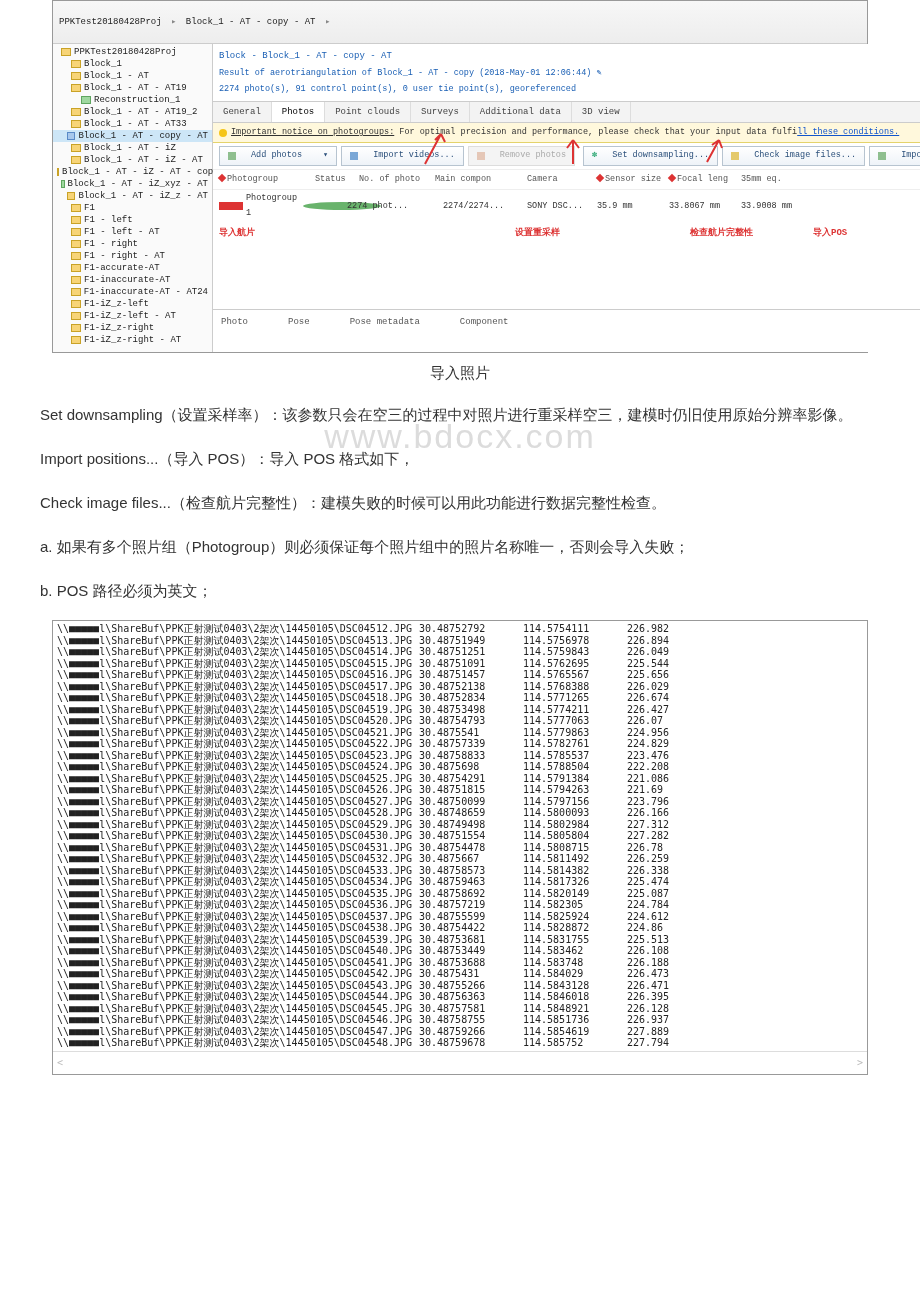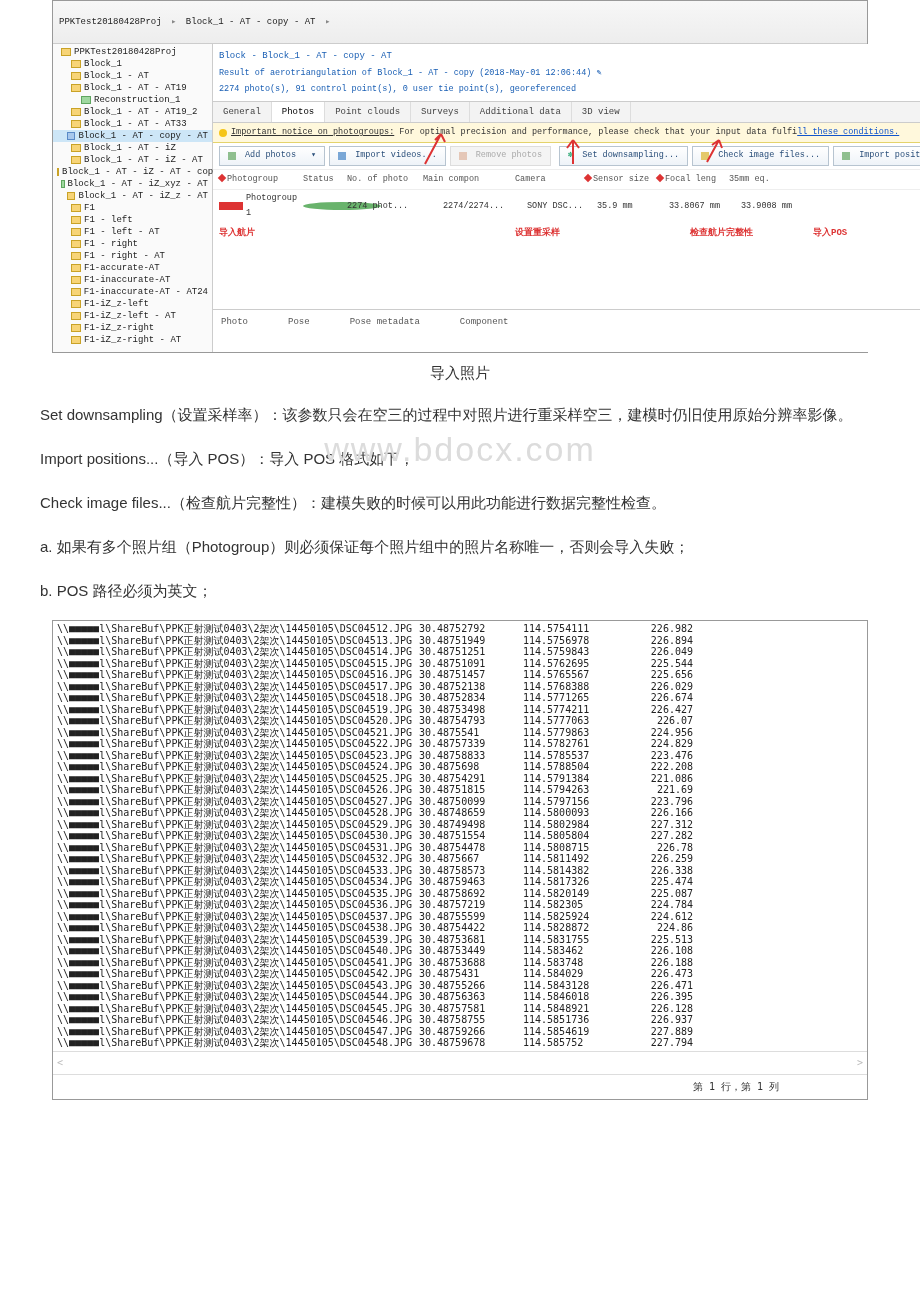--- a/index.html
+++ b/index.html
@@ -22,28 +22,28 @@
   .main-title { color: #1a5fb4; font-size: 9px; padding: 4px 6px 2px 6px; }
   .main-sub { color: #1a5fb4; font-size: 8.5px; padding: 0 6px; }
   .main-sub2 { color: #1a5fb4; font-size: 8.5px; padding: 0 6px 4px 6px; }
   .tabs { display: flex; border-top: 1px solid #ccc; border-bottom: 1px solid #ccc; background: #f3f3f3; font-size: 9px; }
   .tabs span { padding: 2px 10px; border-right: 1px solid #ddd; color: #444; }
   .tabs span.act { background: #fff; color: #000; }
   .warn-row { background: #fff8dc; border-bottom: 1px solid #e4d36b; padding: 2px 6px; font-size: 8.5px; color: #333; display:flex; align-items:center; gap:4px;}
   .warn-row .ico { width:8px; height:8px; border-radius:50%; background:#f5c518; display:inline-block; }
   .warn-row a { color: #1155cc; text-decoration: underline; margin-left: auto; }
   .btnbar { display: flex; gap: 4px; padding: 3px 6px; align-items: center; background:#fff; border-bottom:1px solid #eee;}
-  .btnbar .btn { border: 1px solid #b7c4d0; background: linear-gradient(#fff,#eef3f8); padding: 1px 8px; font-size: 8.5px; color: #2a4f7a; display:flex; align-items:center; gap:9px; white-space:nowrap;}
+  .btnbar .btn { border: 1px solid #b7c4d0; background: linear-gradient(#fff,#eef3f8); padding: 1px 8px; font-size: 8.5px; color: #2a4f7a; display:flex; align-items:center; gap:15px; white-space:nowrap;}
   .btnbar .btn .sq { width:8px; height:8px; background:#8fbf8f; display:inline-block;}
   .btnbar .btn .sq.b { background:#7aa7d6;}
   .btnbar .btn .sq.r { background:#d69a7a;}
   .btnbar .btn .sq.y { background:#e4c96b;}
   .phg-head { display:flex; gap:6px; padding:2px 6px; border-bottom:1px solid #eee; color:#555; font-size:8.5px;}
   .phg-head span:nth-child(1){width:78px;}
-  .phg-head span:nth-child(2){width:38px;}
+  .phg-head span:nth-child(2){width:38px;margin-left:12px;}
   .phg-head span:nth-child(3){width:70px;}
   .phg-head span:nth-child(4){width:78px;}
   .phg-head span:nth-child(5){width:64px;margin-left:8px;}
   .phg-head span:nth-child(6){width:66px;}
   .phg-head span:nth-child(7){width:66px;}
   .phg-row { display:flex; gap:6px; padding:1px 6px; color:#333; font-size:8.5px; align-items:center;}
   .phg-row span:nth-child(1){width:78px; display:flex; align-items:center; gap:3px;}
   .phg-row span:nth-child(2){width:38px;}
   .phg-row span:nth-child(3){width:70px;}
   .phg-row span:nth-child(4){width:78px;margin-left:20px;}
@@ -64,21 +64,21 @@
   .np { border:1px solid #999; margin: 4px auto 4px auto; width:816px; font-family: Consolas, SimSun, monospace; font-size:10px; position:relative; background:#fff;}
   .np-titlebar{ display:flex; align-items:center; padding:3px 6px; border-bottom:1px solid #ddd; font-size:10px;}
   .np-titlebar .ico2{ width:12px;height:12px; background:#6ea3d9; margin-right:6px;}
   .np-titlebar .ctrls{ margin-left:auto; display:flex; gap:14px; color:#555; font-size:13px;}
   .np-menu{ display:flex; gap:14px; padding:2px 8px; border-bottom:1px solid #ddd; font-size:10px; color:#333;}
   .np-body{ padding:2px 4px 2px 4px; white-space:pre; line-height:1.15; font-size:10px; color:#222; overflow:hidden;}
   .np-body .row2{ display:flex;}
   .np-body .c1{ width:362px; overflow:hidden; text-overflow:clip;}
   .np-body .c2{ width:104px;}
   .np-body .c3{ width:104px;}
-  .np-body .c4{ width:66px;text-align:right;}
+  .np-body .c4{ width:66px;}
   .np-scroll{ border-top:1px solid #ddd; display:flex; padding:2px 4px; color:#bbb;}
   .np-scroll .ra{ margin-left:auto;}
   .np-status{ border-top:1px solid #ddd; padding:3px 8px; display:flex;}
   .np-status span{ margin-left:auto; margin-right:80px; color:#333;}
   .wm { position:absolute; left:50%; top:50%; transform:translate(-50%,-720%) ; font-size:34px; letter-spacing:2px; color:#dcdcdc; font-family:Arial,sans-serif; pointer-events:none; font-weight:300;}
   svg.arrow{position:absolute;overflow:visible;}
 </style>
 </head>
 <body>
 
@@ -320,18 +320,15 @@
   <p class="para">a.  如果有多个照片组（Photogroup）则必须保证每个照片组中的照片名称唯一，否则会导入失败；</p>
   <p class="para">b.  POS 路径必须为英文；</p>
 
   <div class="np">
     <div class="wm">www.bdocx.com</div>
     <div class="np-body" id="npbody"><div class="row2"><span class="c1">\\■■■■■l\ShareBuf\PPK正射测试0403\2架次\14450105\DSC04512.JPG</span><span class="c2">30.48752792</span><span class="c3">114.5754111</span><span class="c4">226.982</span></div><div class="row2"><span class="c1">\\■■■■■l\ShareBuf\PPK正射测试0403\2架次\14450105\DSC04513.JPG</span><span class="c2">30.48751949</span><span class="c3">114.5756978</span><span class="c4">226.894</span></div><div class="row2"><span class="c1">\\■■■■■l\ShareBuf\PPK正射测试0403\2架次\14450105\DSC04514.JPG</span><span class="c2">30.48751251</span><span class="c3">114.5759843</span><span class="c4">226.049</span></div><div class="row2"><span class="c1">\\■■■■■l\ShareBuf\PPK正射测试0403\2架次\14450105\DSC04515.JPG</span><span class="c2">30.48751091</span><span class="c3">114.5762695</span><span class="c4">225.544</span></div><div class="row2"><span class="c1">\\■■■■■l\ShareBuf\PPK正射测试0403\2架次\14450105\DSC04516.JPG</span><span class="c2">30.48751457</span><span class="c3">114.5765567</span><span class="c4">225.656</span></div><div class="row2"><span class="c1">\\■■■■■l\ShareBuf\PPK正射测试0403\2架次\14450105\DSC04517.JPG</span><span class="c2">30.48752138</span><span class="c3">114.5768388</span><span class="c4">226.029</span></div><div class="row2"><span class="c1">\\■■■■■l\ShareBuf\PPK正射测试0403\2架次\14450105\DSC04518.JPG</span><span class="c2">30.48752834</span><span class="c3">114.5771265</span><span class="c4">226.674</span></div><div class="row2"><span class="c1">\\■■■■■l\ShareBuf\PPK正射测试0403\2架次\14450105\DSC04519.JPG</span><span class="c2">30.48753498</span><span class="c3">114.5774211</span><span class="c4">226.427</span></div><div class="row2"><span class="c1">\\■■■■■l\ShareBuf\PPK正射测试0403\2架次\14450105\DSC04520.JPG</span><span class="c2">30.48754793</span><span class="c3">114.5777063</span><span class="c4">226.07</span></div><div class="row2"><span class="c1">\\■■■■■l\ShareBuf\PPK正射测试0403\2架次\14450105\DSC04521.JPG</span><span class="c2">30.4875541</span><span class="c3">114.5779863</span><span class="c4">224.956</span></div><div class="row2"><span class="c1">\\■■■■■l\ShareBuf\PPK正射测试0403\2架次\14450105\DSC04522.JPG</span><span class="c2">30.48757339</span><span class="c3">114.5782761</span><span class="c4">224.829</span></div><div class="row2"><span class="c1">\\■■■■■l\ShareBuf\PPK正射测试0403\2架次\14450105\DSC04523.JPG</span><span class="c2">30.48758833</span><span class="c3">114.5785537</span><span class="c4">223.476</span></div><div class="row2"><span class="c1">\\■■■■■l\ShareBuf\PPK正射测试0403\2架次\14450105\DSC04524.JPG</span><span class="c2">30.4875698</span><span class="c3">114.5788504</span><span class="c4">222.208</span></div><div class="row2"><span class="c1">\\■■■■■l\ShareBuf\PPK正射测试0403\2架次\14450105\DSC04525.JPG</span><span class="c2">30.48754291</span><span class="c3">114.5791384</span><span class="c4">221.086</span></div><div class="row2"><span class="c1">\\■■■■■l\ShareBuf\PPK正射测试0403\2架次\14450105\DSC04526.JPG</span><span class="c2">30.48751815</span><span class="c3">114.5794263</span><span class="c4">221.69</span></div><div class="row2"><span class="c1">\\■■■■■l\ShareBuf\PPK正射测试0403\2架次\14450105\DSC04527.JPG</span><span class="c2">30.48750099</span><span class="c3">114.5797156</span><span class="c4">223.796</span></div><div class="row2"><span class="c1">\\■■■■■l\ShareBuf\PPK正射测试0403\2架次\14450105\DSC04528.JPG</span><span class="c2">30.48748659</span><span class="c3">114.5800093</span><span class="c4">226.166</span></div><div class="row2"><span class="c1">\\■■■■■l\ShareBuf\PPK正射测试0403\2架次\14450105\DSC04529.JPG</span><span class="c2">30.48749498</span><span class="c3">114.5802984</span><span class="c4">227.312</span></div><div class="row2"><span class="c1">\\■■■■■l\ShareBuf\PPK正射测试0403\2架次\14450105\DSC04530.JPG</span><span class="c2">30.48751554</span><span class="c3">114.5805804</span><span class="c4">227.282</span></div><div class="row2"><span class="c1">\\■■■■■l\ShareBuf\PPK正射测试0403\2架次\14450105\DSC04531.JPG</span><span class="c2">30.48754478</span><span class="c3">114.5808715</span><span class="c4">226.78</span></div><div class="row2"><span class="c1">\\■■■■■l\ShareBuf\PPK正射测试0403\2架次\14450105\DSC04532.JPG</span><span class="c2">30.4875667</span><span class="c3">114.5811492</span><span class="c4">226.259</span></div><div class="row2"><span class="c1">\\■■■■■l\ShareBuf\PPK正射测试0403\2架次\14450105\DSC04533.JPG</span><span class="c2">30.48758573</span><span class="c3">114.5814382</span><span class="c4">226.338</span></div><div class="row2"><span class="c1">\\■■■■■l\ShareBuf\PPK正射测试0403\2架次\14450105\DSC04534.JPG</span><span class="c2">30.48759463</span><span class="c3">114.5817326</span><span class="c4">225.474</span></div><div class="row2"><span class="c1">\\■■■■■l\ShareBuf\PPK正射测试0403\2架次\14450105\DSC04535.JPG</span><span class="c2">30.48758692</span><span class="c3">114.5820149</span><span class="c4">225.087</span></div><div class="row2"><span class="c1">\\■■■■■l\ShareBuf\PPK正射测试0403\2架次\14450105\DSC04536.JPG</span><span class="c2">30.48757219</span><span class="c3">114.582305</span><span class="c4">224.784</span></div><div class="row2"><span class="c1">\\■■■■■l\ShareBuf\PPK正射测试0403\2架次\14450105\DSC04537.JPG</span><span class="c2">30.48755599</span><span class="c3">114.5825924</span><span class="c4">224.612</span></div><div class="row2"><span class="c1">\\■■■■■l\ShareBuf\PPK正射测试0403\2架次\14450105\DSC04538.JPG</span><span class="c2">30.48754422</span><span class="c3">114.5828872</span><span class="c4">224.86</span></div><div class="row2"><span class="c1">\\■■■■■l\ShareBuf\PPK正射测试0403\2架次\14450105\DSC04539.JPG</span><span class="c2">30.48753681</span><span class="c3">114.5831755</span><span class="c4">225.513</span></div><div class="row2"><span class="c1">\\■■■■■l\ShareBuf\PPK正射测试0403\2架次\14450105\DSC04540.JPG</span><span class="c2">30.48753449</span><span class="c3">114.583462</span><span class="c4">226.108</span></div><div class="row2"><span class="c1">\\■■■■■l\ShareBuf\PPK正射测试0403\2架次\14450105\DSC04541.JPG</span><span class="c2">30.48753688</span><span class="c3">114.583748</span><span class="c4">226.188</span></div><div class="row2"><span class="c1">\\■■■■■l\ShareBuf\PPK正射测试0403\2架次\14450105\DSC04542.JPG</span><span class="c2">30.4875431</span><span class="c3">114.584029</span><span class="c4">226.473</span></div><div class="row2"><span class="c1">\\■■■■■l\ShareBuf\PPK正射测试0403\2架次\14450105\DSC04543.JPG</span><span class="c2">30.48755266</span><span class="c3">114.5843128</span><span class="c4">226.471</span></div><div class="row2"><span class="c1">\\■■■■■l\ShareBuf\PPK正射测试0403\2架次\14450105\DSC04544.JPG</span><span class="c2">30.48756363</span><span class="c3">114.5846018</span><span class="c4">226.395</span></div><div class="row2"><span class="c1">\\■■■■■l\ShareBuf\PPK正射测试0403\2架次\14450105\DSC04545.JPG</span><span class="c2">30.48757581</span><span class="c3">114.5848921</span><span class="c4">226.128</span></div><div class="row2"><span class="c1">\\■■■■■l\ShareBuf\PPK正射测试0403\2架次\14450105\DSC04546.JPG</span><span class="c2">30.48758755</span><span class="c3">114.5851736</span><span class="c4">226.937</span></div><div class="row2"><span class="c1">\\■■■■■l\ShareBuf\PPK正射测试0403\2架次\14450105\DSC04547.JPG</span><span class="c2">30.48759266</span><span class="c3">114.5854619</span><span class="c4">227.889</span></div><div class="row2"><span class="c1">\\■■■■■l\ShareBuf\PPK正射测试0403\2架次\14450105\DSC04548.JPG</span><span class="c2">30.48759678</span><span class="c3">114.585752</span><span class="c4">227.794</span></div></div>
     <div class="np-scroll">
         <span>&lt;</span>
         <span class="ra">&gt;</span>
       </div>
-    <div class="np-status">
-        <span>第 1 行，第 1 列</span>
-      </div>
   </div>
 
 </div>
 
 </body></html>

